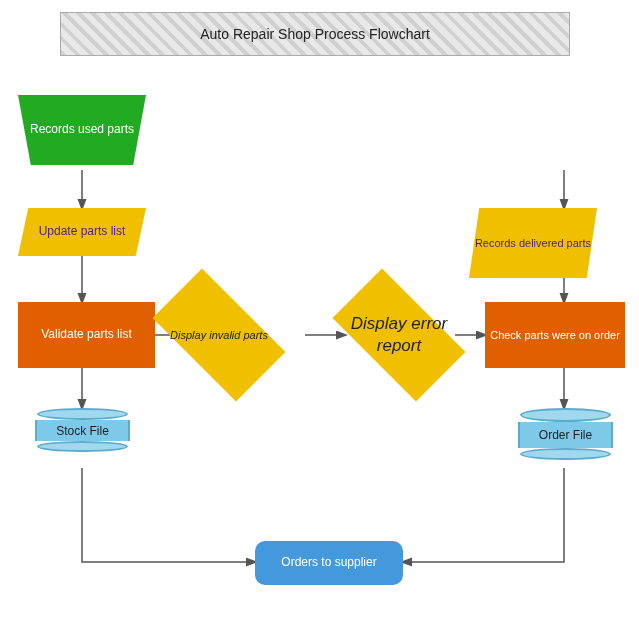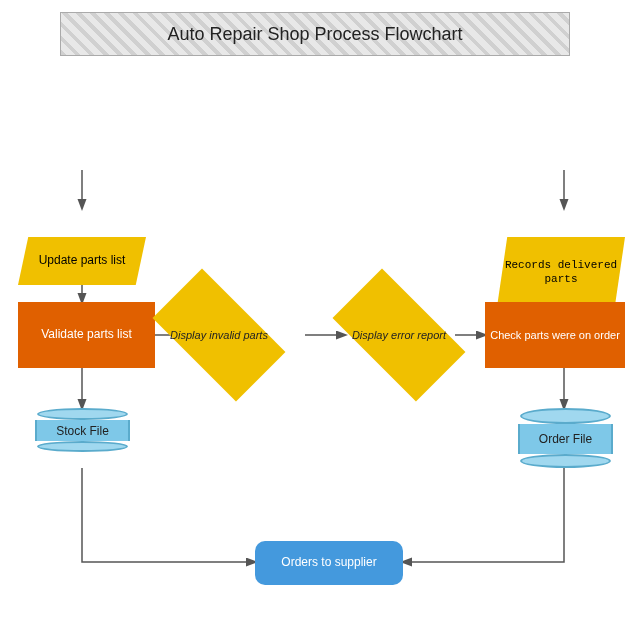--- a/index.html
+++ b/index.html
@@ -32,21 +32,21 @@
         #d0d0d0 4px,
         #e8e8e8 4px,
         #e8e8e8 10px
       );
       border: 1px solid #aaa;
       display: flex;
       align-items: center;
       justify-content: center;
     }
     .title-text {
-      font-size: 18px;
+      font-size: 14px;
       font-weight: normal;
       color: #222;
       background: transparent;
     }
 
     
     .svg-layer {
       position: absolute;
       top: 0; left: 0;
       width: 639px;
@@ -112,23 +112,22 @@
     }
     .trap-bottom-wide {
       background: #22aa22;
       color: #fff;
       clip-path: polygon(0% 0%, 100% 0%, 90% 100%, 10% 100%);
     }
 
     
     .para-yellow {
       background: #f0c000;
-      color: #000000;
+      color: #4c1d95;
       clip-path: polygon(8% 0%, 100% 0%, 92% 100%, 0% 100%);
-      margin-top: 29px;
     }
 
     
     .rect-orange2 {
       background: #e06000;
       color: #fff;
       text-align: center;
     }
 
     
@@ -171,57 +170,60 @@
 
     <line x1="564" y1="368" x2="564" y2="408" stroke="#555" stroke-width="1.5" marker-end="url(#arrow)"></line>
 
     <line x1="82" y1="368" x2="82" y2="408" stroke="#555" stroke-width="1.5" marker-end="url(#arrow)"></line>
 
     <polyline points="82,468 82,562 255,562" fill="none" stroke="#555" stroke-width="1.5" marker-end="url(#arrow)"></polyline>
 
     <polyline points="564,468 564,562 403,562" fill="none" stroke="#555" stroke-width="1.5" marker-end="url(#arrow)"></polyline>
   </svg>
 
+  <div class="shape trap-bottom-wide" style="left:18px; top:95px; width:128px; height:70px;">
+    <span>Records used parts</span>
+  </div>
 
 
   <div class="shape para-yellow" style="left:18px; top:208px; width:128px; height:48px;">
     <span>Update parts list</span>
   </div>
 
-  <div class="shape para-yellow" style="left:497px; top:208px; width:128px; height:70px; font-size:11px;font-family:Liberation Mono, monospace;">
+  <div class="shape para-yellow" style="left:469px; top:208px; width:128px; height:70px; font-size:11px;">
     <span>Records delivered parts</span>
   </div>
 
   <div class="shape rect-orange2" style="left:18px; top:302px; width:137px; height:66px;">
     <span>Validate parts list</span>
   </div>
 
   <div class="shape rect-orange2" style="left:485px; top:302px; width:140px; height:66px; font-size:11px;">
     <span>Check parts were on order</span>
   </div>
 
   <div class="shape diamond-wrap" style="left:160px; top:300px; width:118px; height:70px; position:absolute;">
     <div class="diamond"></div>
     <span class="diamond-text" style="font-size:11px;">Display invalid parts</span>
   </div>
 
   <div class="shape diamond-wrap" style="left:340px; top:300px; width:118px; height:70px; position:absolute;">
     <div class="diamond"></div>
-    <span class="diamond-text" style="font-size:11px;">Display error report</span>
+    <span class="diamond-text" style="font-size:17px;">Display error report</span>
   </div>
 
   <div class="cylinder-wrap" style="left:35px; top:408px; width:95px; height:44px;">
     <div class="cylinder-top" style="width:91px; height:16px;"></div>
     <div class="cylinder-body" style="width:95px; height:30px; display:flex; align-items:center; justify-content:center; font-size:12px; color:#222;">
       <span>Stock File</span>
     </div>
     <div class="cylinder-bottom" style="width:91px; height:14px;"></div>
   </div>
 
-  <div class="cylinder-wrap" style="left:518px; top:408px; width:95px; height:60px;">
+  <div class="cylinder-wrap" style="left:518px; top:408px; width:95px; height:52px;">
     <div class="cylinder-top" style="width:91px; height:16px;"></div>
     <div class="cylinder-body" style="width:95px; height:30px; display:flex; align-items:center; justify-content:center; font-size:12px; color:#222;">
       <span>Order File</span>
     </div>
     <div class="cylinder-bottom" style="width:91px; height:14px;"></div>
   </div>
 
   <div class="shape rect-blue-round" style="left:255px; top:541px; width:148px; height:44px;">
     <span>Orders to supplier</span>
   </div>

